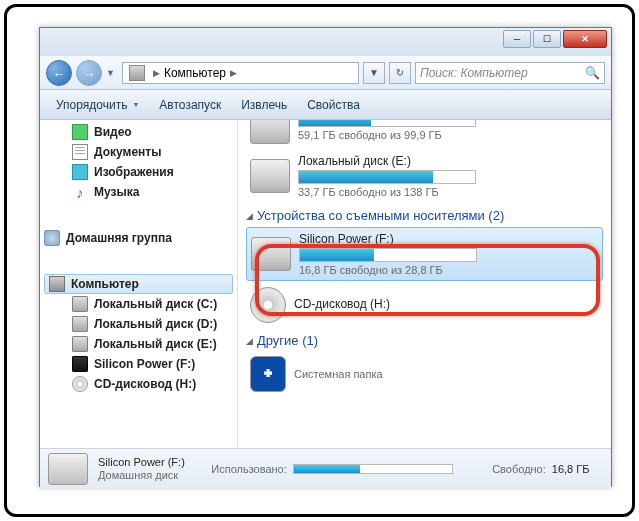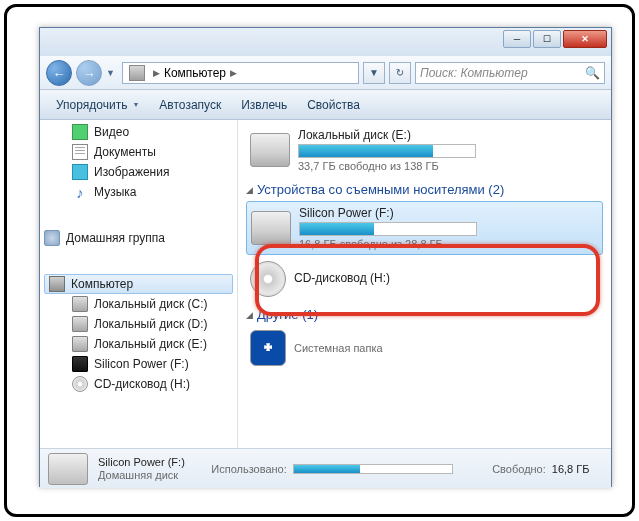--- a/index.html
+++ b/index.html
@@ -18,21 +18,21 @@
 .addr-icon { width: 16px; height: 16px; margin: 0 4px; background: linear-gradient(#d8d8d8, #a0a0a0); border: 1px solid #888; }
 .addr-sep { color: #666; margin: 0 4px; font-size: 9px; }
 .refreshbtn, .dropbtn { width: 22px; height: 22px; border: 1px solid #9ab2cc; background: linear-gradient(#f8fafd, #e0e8f2); display: flex; align-items: center; justify-content: center; font-size: 10px; color: #3a5a7a; }
 .searchbox { width: 190px; height: 22px; background: #fff; border: 1px solid #9ab2cc; display: flex; align-items: center; padding: 0 4px; font-size: 12px; color: #888; font-style: italic; }
 .search-mag { margin-left: auto; font-size: 12px; color: #5a7a9a; font-style: normal; }
 .toolbar { height: 30px; background: linear-gradient(#f2f6fb 0%, #e3ecf5 50%, #d4e0ee 100%); display: flex; align-items: center; padding: 0 8px; gap: 4px; border-bottom: 1px solid #b0c4da; font-size: 12px; color: #1a3a5a; }
 .toolbtn { padding: 3px 8px; display: flex; align-items: center; gap: 3px; }
 .tooldrop { font-size: 7px; color: #4a6a8a; margin-left: 2px; }
 .body { display: flex; height: 328px; }
 .sidebar { width: 198px; background: #fff; border-right: 1px solid #d8e0e8; overflow: hidden; padding: 2px 0; }
-.tree-item { display: flex; align-items: center; height: 20px; padding: 0 4px 0 32px; font-size: 12px; color: #222; gap: 6px; }
+.tree-item { display: flex; align-items: center; height: 20px; padding: 0 4px 0 32px; font-size: 12px; color: #222; gap: 6px; font-weight: bold; }
 .tree-item.sel { background: linear-gradient(#e8f2fc, #d0e4f8); border: 1px solid #9ac4ec; border-radius: 2px; margin: 0 4px; padding-left: 28px; }
 .tree-item.group { padding-left: 4px; margin-top: 26px; }
 .tree-item.sub { padding-left: 32px; }
 .tree-icon { width: 16px; height: 16px; flex-shrink: 0; display: flex; align-items: center; justify-content: center; font-size: 12px; }
 .ico-video { background: #52d070; border: 1px solid #3a9850; }
 .ico-doc { background: #fff; border: 1px solid #888; position: relative; }
 .ico-doc::after { content: ''; position: absolute; top: 2px; left: 2px; right: 2px; height: 1px; background: #aaa; box-shadow: 0 3px #aaa, 0 6px #aaa; }
 .ico-img { background: #48c0e0; border: 1px solid #2890b0; }
 .ico-music { color: #3878c0; font-size: 15px; }
 .ico-homegroup { background: radial-gradient(#c8d8e8, #8aa8c8); border: 1px solid #7a98b8; border-radius: 2px; }
@@ -151,20 +151,29 @@
           <span class="tree-icon ico-usb"></span>
           <span>Silicon Power (F:)</span>
         </div>
       <div class="tree-item sub">
           <span class="tree-icon ico-cd"></span>
           <span>CD-дисковод (H:)</span>
         </div>
     </div>
 
     <div class="content">
+      <div class="drive-row" style="margin-top:-18px">
+        <div class="drive-ico"></div>
+        <div class="drive-info">
+          <div class="drive-bar">
+              <div class="drive-fill" style="width:41%"></div>
+            </div>
+          <div class="drive-free">59,1 ГБ свободно из 99,9 ГБ</div>
+        </div>
+      </div>
       <div class="drive-row">
         <div class="drive-ico"></div>
         <div class="drive-info">
           <div class="drive-name">Локальный диск (E:)</div>
           <div class="drive-bar">
               <div class="drive-fill" style="width:76%"></div>
             </div>
           <div class="drive-free">33,7 ГБ свободно из 138 ГБ</div>
         </div>
       </div>

